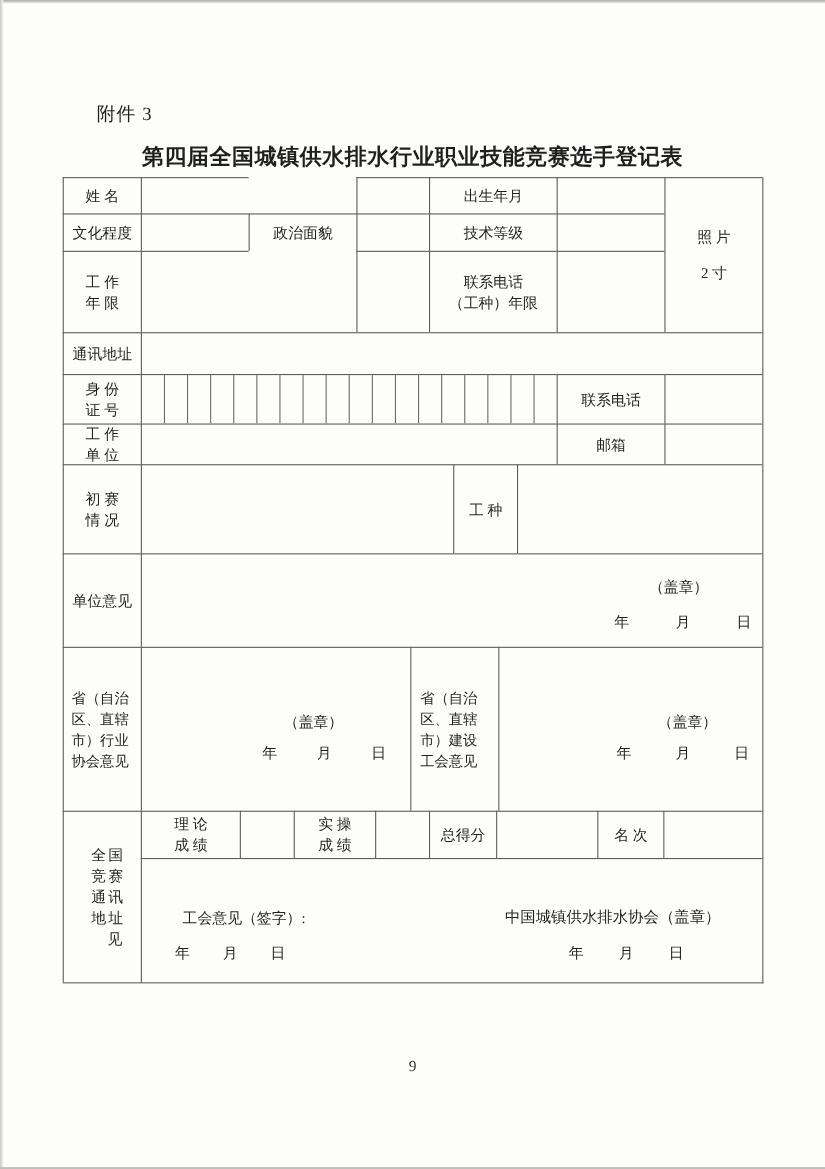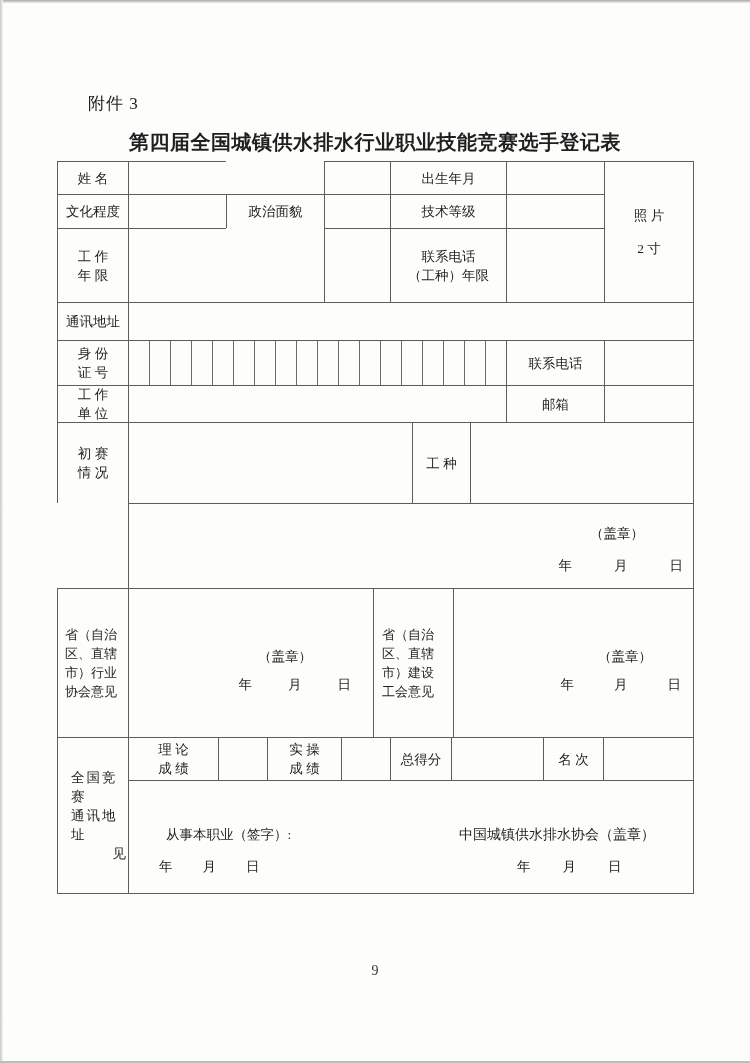--- a/index.html
+++ b/index.html
@@ -142,20 +142,23 @@
     <div class="cell col" style="left:0;top:261px;width:71px;height:81px">
       <span>初 赛</span>
         <span>情 况</span>
     </div>
     <div class="cell" style="left:71px;top:261px;width:284px;height:81px"></div>
     <div class="cell" style="left:355px;top:261px;width:58px;height:81px">
         <span>工 种</span>
       </div>
     <div class="cell" style="left:413px;top:261px;width:223px;height:81px"></div>
 
+    <div class="cell" style="left:0;top:342px;width:71px;height:85px">
+        <span>单位意见</span>
+      </div>
     <div class="cell free" style="left:71px;top:342px;width:565px;height:85px">
       <span class="seal" style="right:49px;top:20px">（盖章）</span>
       <span class="dates" style="right:10px;top:52px;gap:42px">
         <span>年</span>
           <span>月</span>
           <span>日</span>
       </span>
     </div>
 
     <div class="cell col lines" style="left:0;top:427px;width:71px;height:149px;font-size:13px;line-height:19px;align-items:flex-start;padding-left:7px">
@@ -180,21 +183,21 @@
     </div>
     <div class="cell free" style="left:396px;top:427px;width:240px;height:149px">
       <span class="seal" style="right:41px;top:58px">（盖章）</span>
       <span class="dates" style="right:12px;top:86px;gap:40px">
         <span>年</span>
           <span>月</span>
           <span>日</span>
       </span>
     </div>
 
-    <div class="cell col lines spread" style="left:0;top:576px;width:71px;height:156px;align-items:flex-end;padding-left:13px">
+    <div class="cell col lines spread" style="left:0;top:576px;width:71px;height:156px;align-items:center;padding-left:25px">
       <span>全国竞赛</span>
         <span>通讯地址</span>
         <span>见</span>
     </div>
 
     <div class="cell col" style="left:71px;top:576px;width:90px;height:43px">
       <span>理 论</span>
         <span>成 绩</span>
     </div>
     <div class="cell" style="left:161px;top:576px;width:49px;height:43px"></div>
@@ -206,21 +209,21 @@
     <div class="cell" style="left:333px;top:576px;width:61px;height:43px">
         <span>总得分</span>
       </div>
     <div class="cell" style="left:394px;top:576px;width:92px;height:43px"></div>
     <div class="cell" style="left:486px;top:576px;width:60px;height:43px">
         <span>名 次</span>
       </div>
     <div class="cell" style="left:546px;top:576px;width:90px;height:43px"></div>
 
     <div class="cell free" style="left:71px;top:619px;width:565px;height:113px">
-      <span class="seal" style="left:37px;top:44px">从事本职业（签字）:</span>
+      <span class="seal" style="left:37px;top:44px">工会意见（签字）:</span>
       <span class="dates" style="left:30px;top:76px;gap:30px">
         <span>年</span>
           <span>月</span>
           <span>日</span>
       </span>
       <span class="seal" style="left:330px;top:44px;font-size:14px">中国城镇供水排水协会（盖章）</span>
       <span class="dates" style="left:388px;top:76px;gap:32px">
         <span>年</span>
           <span>月</span>
           <span>日</span>

